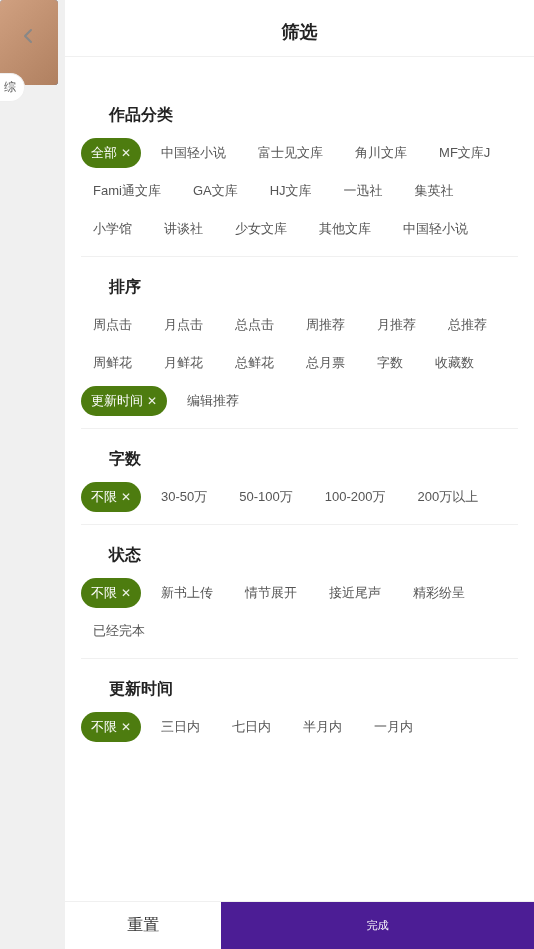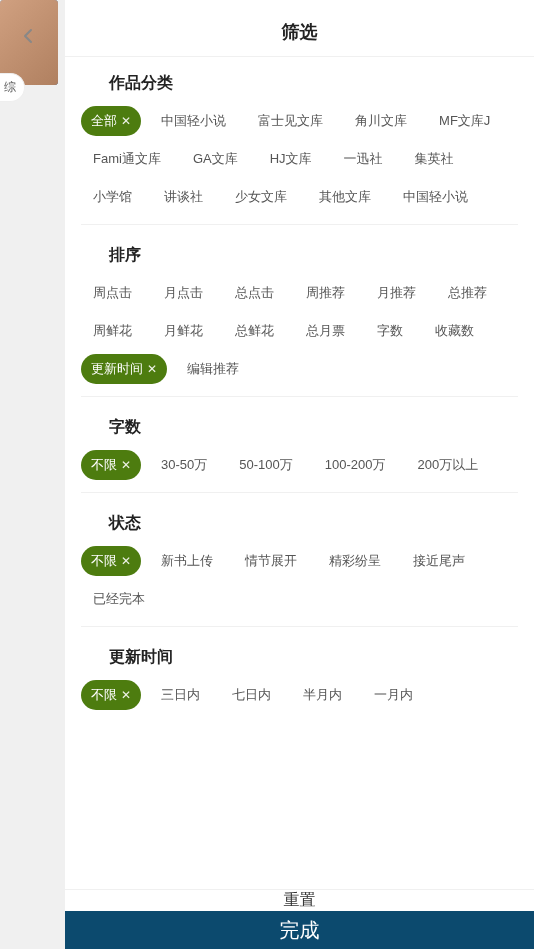--- a/index.html
+++ b/index.html
@@ -41,20 +41,21 @@
     .filter-panel {
       position: absolute;
       left: 65px;
       top: 0;
       width: 469px;
       height: 949px;
       background: #fff;
       z-index: 5;
       display: flex;
       flex-direction: column;
+      gap: 32px;
     }
 
     
     .panel-header {
       padding: 20px 0 12px 0;
       text-align: center;
       font-size: 18px;
       font-weight: 600;
       color: #222;
       border-bottom: 1px solid #f0f0f0;
@@ -109,41 +110,40 @@
     }
 
     .tag.active .tag-close {
       font-size: 12px;
       opacity: 0.9;
     }
 
     
     .panel-footer {
       display: flex;
-      height: 60px;
+      height: 48px;
       flex-shrink: 0;
       border-top: 1px solid #f0f0f0;
-      flex-direction: column;
     }
 
     .footer-reset {
       flex: 1;
       background: #fff;
       border: none;
       font-size: 16px;
       color: #333;
       cursor: pointer;
       font-weight: 500;
     }
 
     .footer-confirm {
       flex: 2;
-      background: #0c4a6e;
+      background: #4c1d95;
       border: none;
-      font-size: 20px;
+      font-size: 11px;
       color: #fff;
       cursor: pointer;
       font-weight: 500;
     }
 
     
     .bg-list-item {
       position: absolute;
       left: 0;
       width: 58px;
@@ -277,22 +277,22 @@
 
     <div class="section">
       <div class="section-title">状态</div>
       <div class="tags-wrap">
         <button class="tag active">
           <span>不限</span>
           <span class="tag-close">✕</span>
         </button>
         <button class="tag">新书上传</button>
         <button class="tag">情节展开</button>
+        <button class="tag">接近尾声</button>
         <button class="tag">精彩纷呈</button>
-        <button class="tag">接近尾声</button>
         <button class="tag">已经完本</button>
       </div>
     </div>
 
     <div class="section-divider"></div>
 
     <div class="section">
       <div class="section-title">更新时间</div>
       <div class="tags-wrap">
         <button class="tag active">

